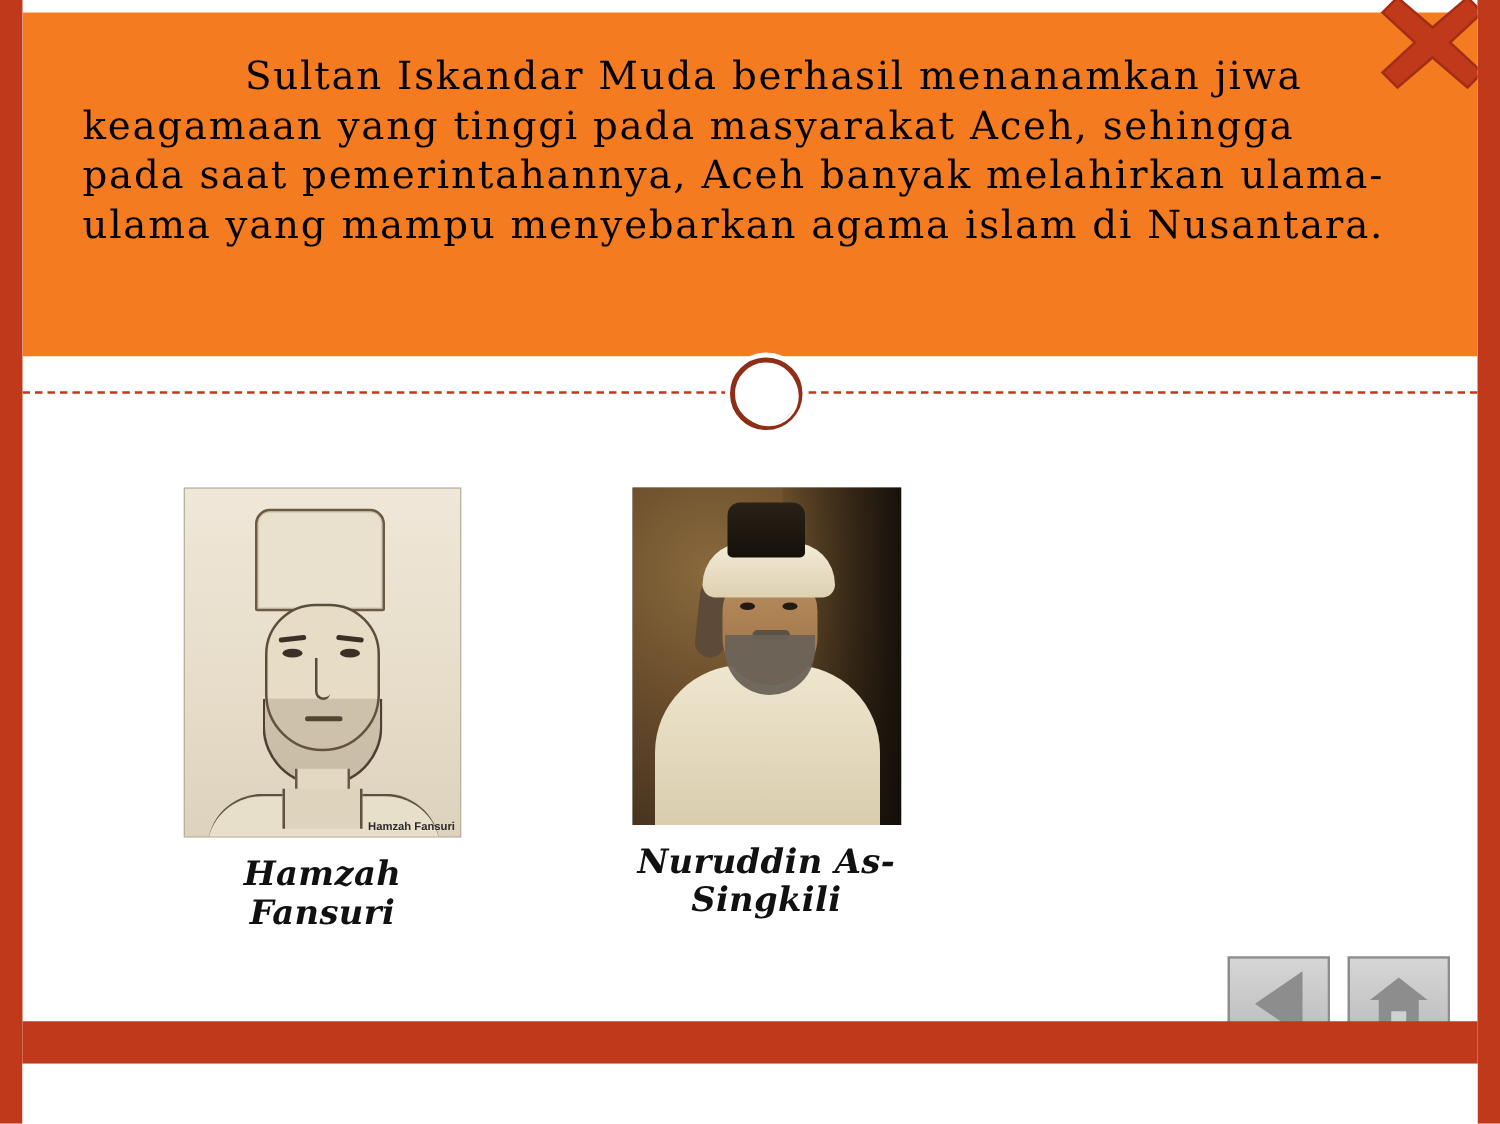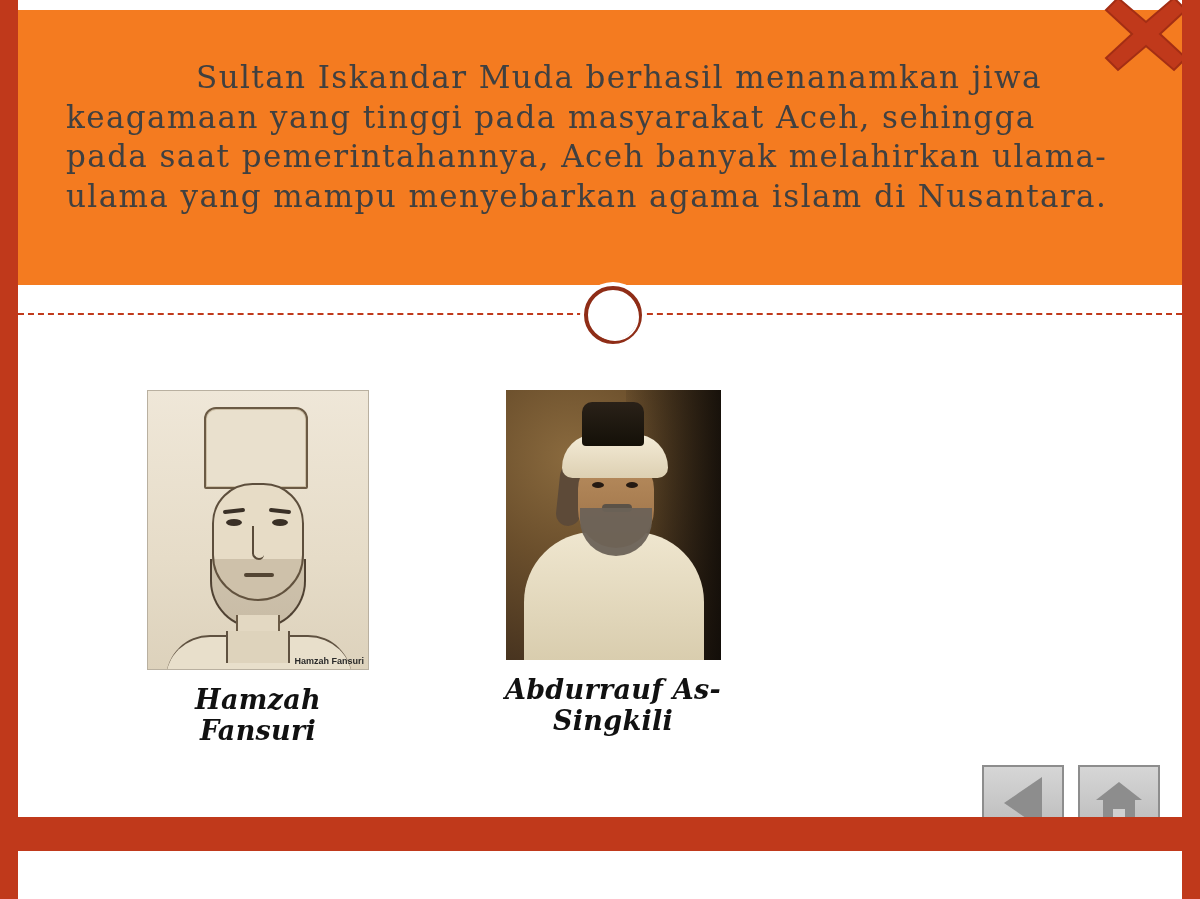--- a/index.html
+++ b/index.html
@@ -23,23 +23,23 @@
   .banner {
     position: absolute;
     left: 0; top: 10px;
     width: 1164px;
     height: 275px;
     background: #f47b20;
   }
   .banner-text {
     position: absolute;
     left: 48px;
-    top: 48px;
+    top: 32px;
     width: 1060px;
-    color: #404040;
+    color: #000000;
     font-family: "DejaVu Serif", serif;
     font-size: 31px;
     line-height: 1.28;
     letter-spacing: 1.4px;
     text-align: left;
     font-weight: 400;
     text-indent: 130px;
   }
   
   .dashed-rule {
@@ -275,21 +275,21 @@
         <div class="p2-body"></div>
         <div class="p2-hair"></div>
         <div class="p2-face"></div>
         <div class="p2-eye l"></div>
         <div class="p2-eye r"></div>
         <div class="p2-must"></div>
         <div class="p2-beard"></div>
         <div class="p2-turban"></div>
         <div class="p2-cap"></div>
       </div>
-      <div class="fig-caption">Abdurrauf As-Singkili</div>
+      <div class="fig-caption">Nuruddin As-Singkili</div>
     </div>
 
 
   </div>
 
   <div class="nav">
     <div class="navbtn" title="Back">
       <span class="tri"></span>
     </div>
     <div class="navbtn" title="Home">

